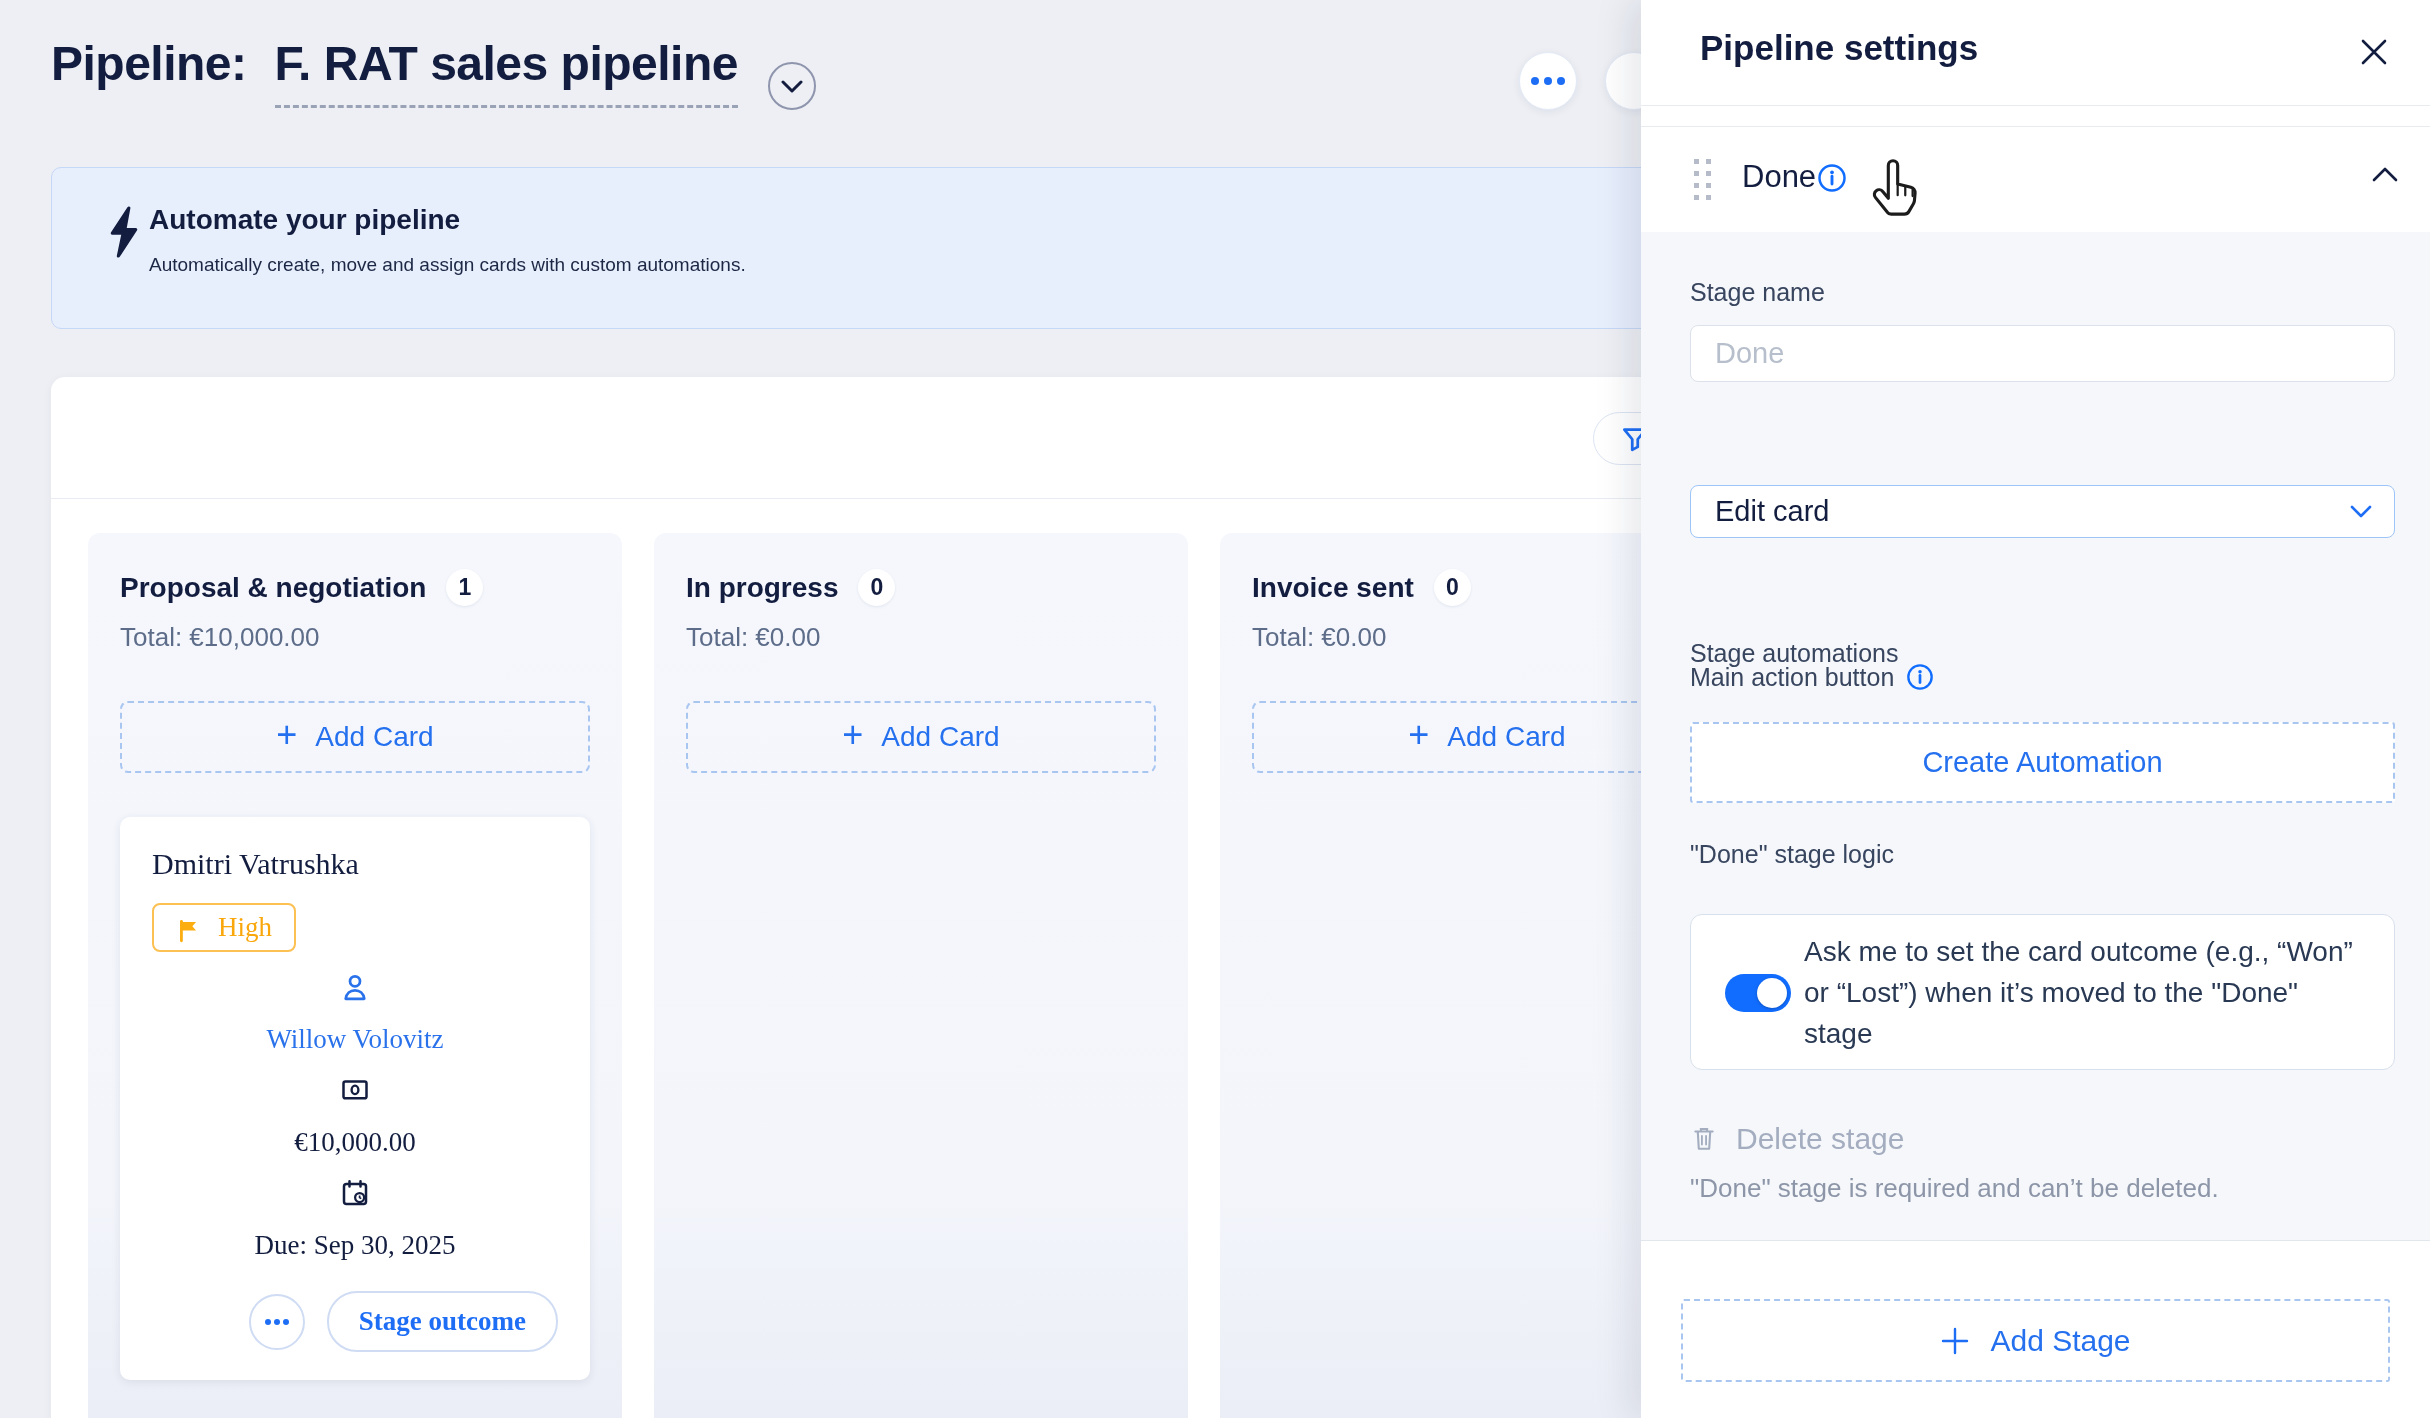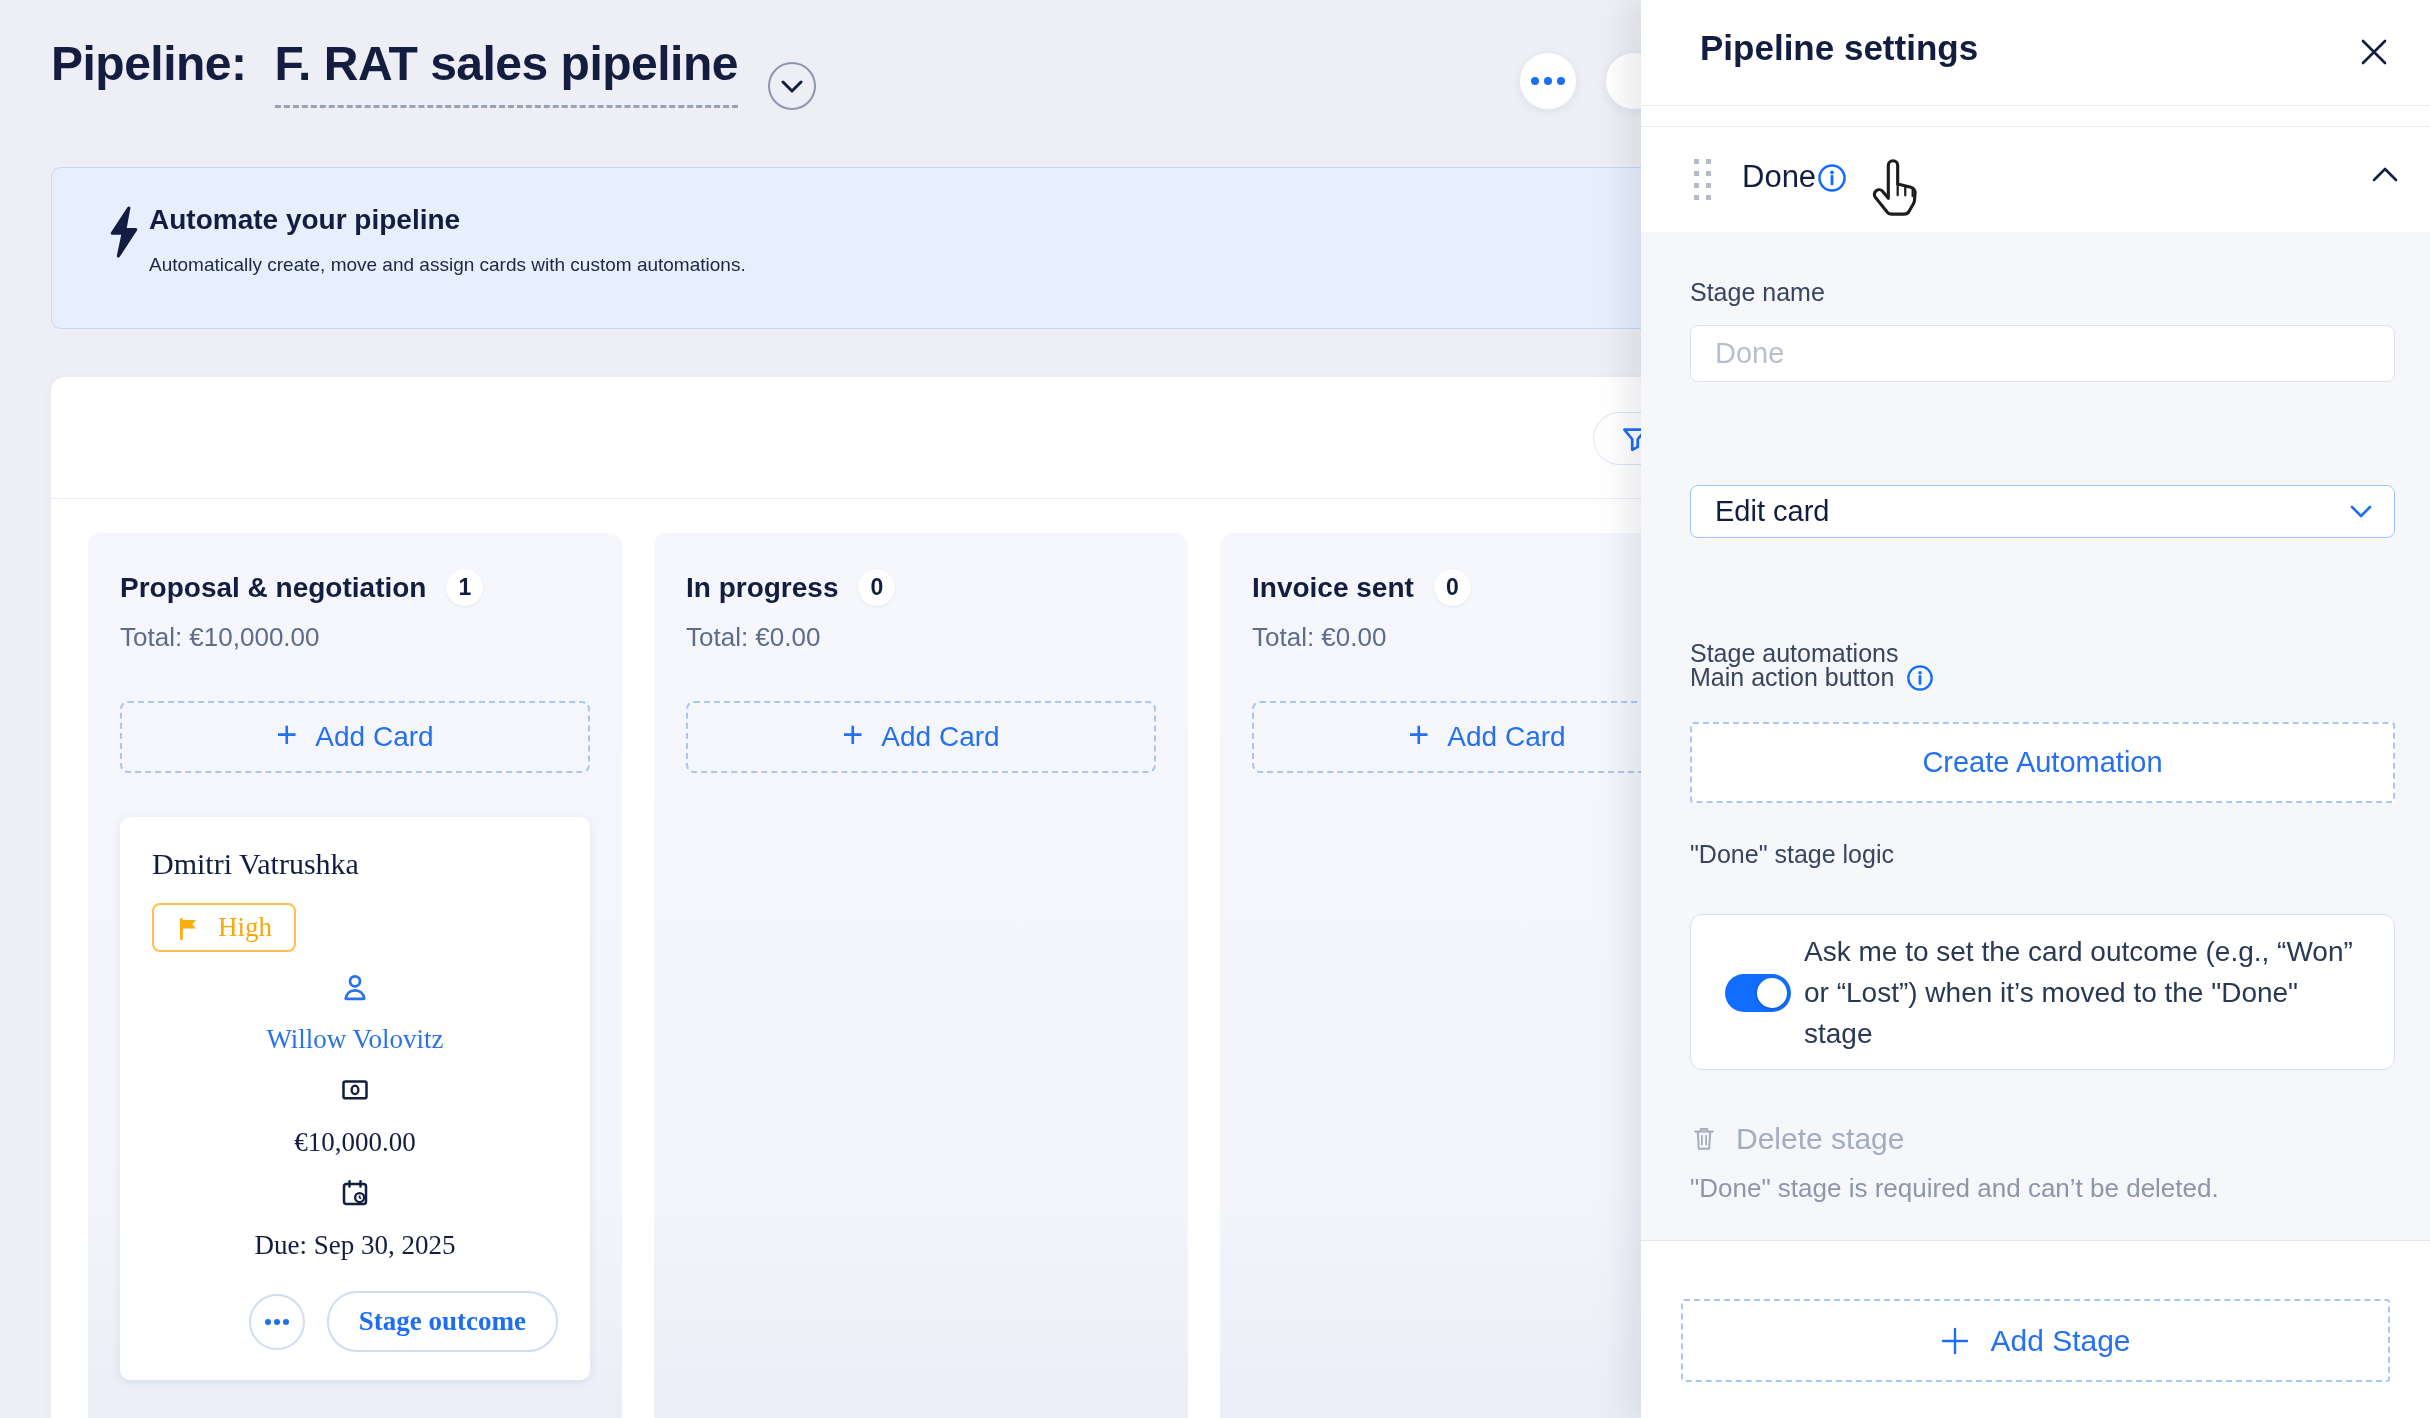--- a/index.html
+++ b/index.html
@@ -29,21 +29,21 @@
   .col-head { display:flex; align-items:center; }
   .col-name { font-size:28px; font-weight:700; }
   .col-count { margin-left:20px; min-width:37px; height:37px; line-height:37px; padding:0 10px; border-radius:19px; background:#fff; text-align:center; font-size:23px; font-weight:700; box-shadow:0 1px 3px rgba(30,40,80,.08); }
   .col-total { margin-top:16px; font-size:26px; color:#5d6d89; }
   .add-card { margin-top:48px; height:72px; border:2px dashed #a9c6f0; border-radius:8px; display:flex; align-items:center; justify-content:center; gap:18px; color:#2470ee; font-size:28px; font-weight:500; cursor:pointer; }
   .plus { font-size:36px; font-weight:300; line-height:1; margin-top:-4px; }
 
   
   .deal-card { margin-top:44px; background:#fff; border-radius:10px; box-shadow:0 2px 10px rgba(30,40,80,.09); padding:30px 32px 28px;font-family:Liberation Serif, serif; }
   .card-name { font-size:30px; font-weight:500; }
-  .priority { margin-top:22px; display:inline-flex; align-items:center; gap:16px; border:2px solid #fdc053; border-radius:8px; padding:7px 22px; }
+  .priority { margin-top:22px; display:inline-flex; align-items:flex-end; gap:16px; border:2px solid #fdc053; border-radius:8px; padding:7px 22px; }
   .priority-label { font-size:27px; font-weight:500; color:#f9a70b; }
   .info-row { margin-top:20px; display:flex; align-items:center; gap:22px; font-size:27px;flex-direction:column; }
   .info-row.contact { color:#2a72eb; cursor:pointer; }
   .card-footer { margin-top:30px; display:flex; justify-content:flex-end; align-items:center; gap:22px; }
   .card-more { width:56px; height:56px; border-radius:50%; border:2px solid #cfdcf3; background:#fff; display:flex; align-items:center; justify-content:center; cursor:pointer; }
   .update-btn { border:2px solid #cfdcf3; border-radius:30px; background:#fff; padding:13px 30px; font-size:27px; font-weight:700; color:#1d6ef5; cursor:pointer; font-family:inherit; }
 
   
   .panel { position:absolute; left:1641px; top:0; width:789px; height:1418px; background:#fff; box-shadow:-12px 0 34px rgba(20,30,60,.10); z-index:10; }
   .panel-header { position:relative; height:106px; border-bottom:1px solid #e8ecf1; }
@@ -55,21 +55,21 @@
   .drag-handle { position:absolute; left:53px; top:32px; display:grid; grid-template-columns:5px 5px; grid-auto-rows:5px; gap:7px; }
   .drag-handle i { background:#b5bbc8; }
   .stage-title { position:absolute; left:101px; top:32px; font-size:31px; }
   .stage-info { position:absolute; left:176px; top:36px; }
   .collapse { position:absolute; right:32px; top:40px; }
 
   .stage-body { position:absolute; left:0; top:232px; width:100%; height:1009px; background:#f5f7fa; border-bottom:1px solid #e2e7ee; }
   .f-label { position:absolute; left:49px; font-size:25px; color:#38455f; }
   .stage-input { position:absolute; left:49px; top:93px; width:705px; height:57px; border:1px solid #dde2ea; border-radius:8px; background:#fff; padding:0 24px; font-size:29px; font-family:inherit; color:#131d3f; }
   .stage-input::placeholder { color:#b7bfcc; }
-  .label-row { position:absolute; left:49px; display:flex; align-items:center; gap:12px; }
+  .label-row { position:absolute; left:49px; display:flex; align-items:flex-start; gap:12px; }
   .select { position:absolute; left:49px; top:253px; width:705px; height:53px; border:1px solid #9ec5f8; border-radius:8px; background:#fff; display:flex; align-items:center; justify-content:space-between; padding:0 22px 0 24px; font-size:29px; cursor:pointer; }
   .dashed-btn { border:2px dashed #a9c6f0; border-radius:3px; background:#fff; display:flex; align-items:center; justify-content:center; gap:20px; color:#2470ee; cursor:pointer; font-family:inherit; }
   .create-automation { position:absolute; left:49px; top:490px; width:705px; height:81px; font-size:29px; font-weight:500; color:#2470ee; }
   .toggle-card { position:absolute; left:49px; top:682px; width:705px; height:156px; background:#fff; border:1px solid #d8e0ec; border-radius:12px; }
   .toggle { position:absolute; left:34px; top:59px; width:66px; height:38px; border-radius:19px; background:#116dff; cursor:pointer; }
   .toggle-knob { position:absolute; right:4px; top:4px; width:30px; height:30px; border-radius:50%; background:#fff; box-shadow:0 1px 3px rgba(0,0,0,.25); }
   .toggle-text { position:absolute; left:113px; right:34px; top:50%; transform:translateY(-50%); font-size:28px; line-height:41px; color:#293953; }
   .delete-row { position:absolute; left:49px; top:890px; display:flex; align-items:center; gap:18px; color:#a3adbf; font-size:30px; cursor:default; }
   .delete-note { position:absolute; left:49px; top:941px; font-size:26px; color:#8d96a8; }
 

